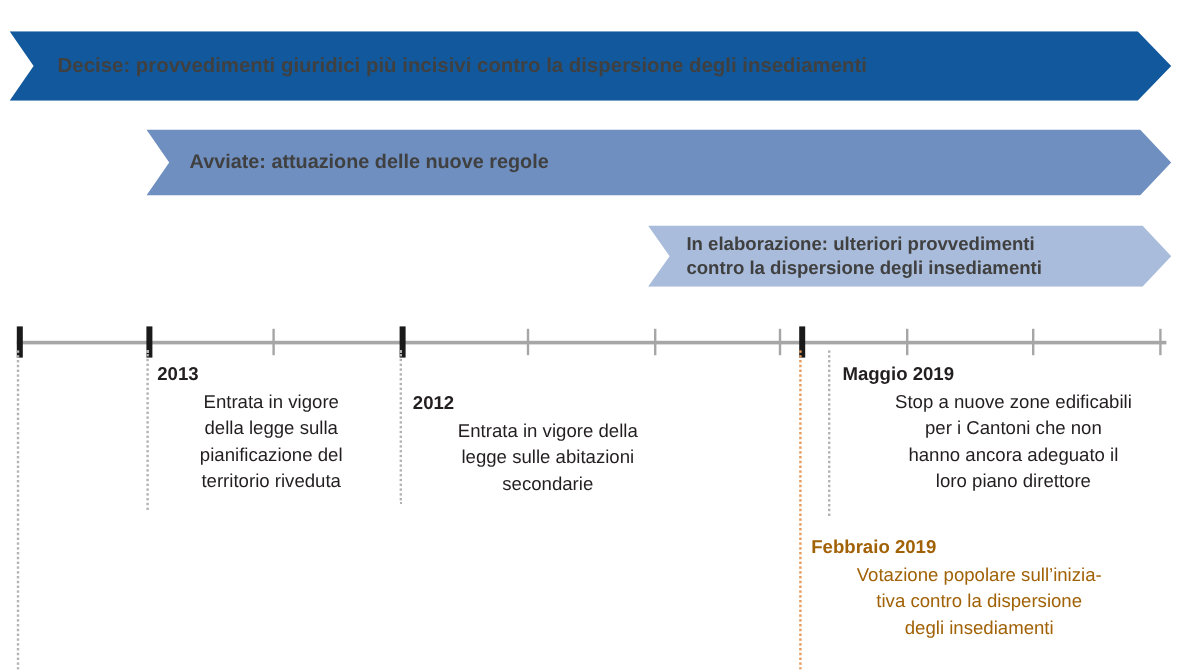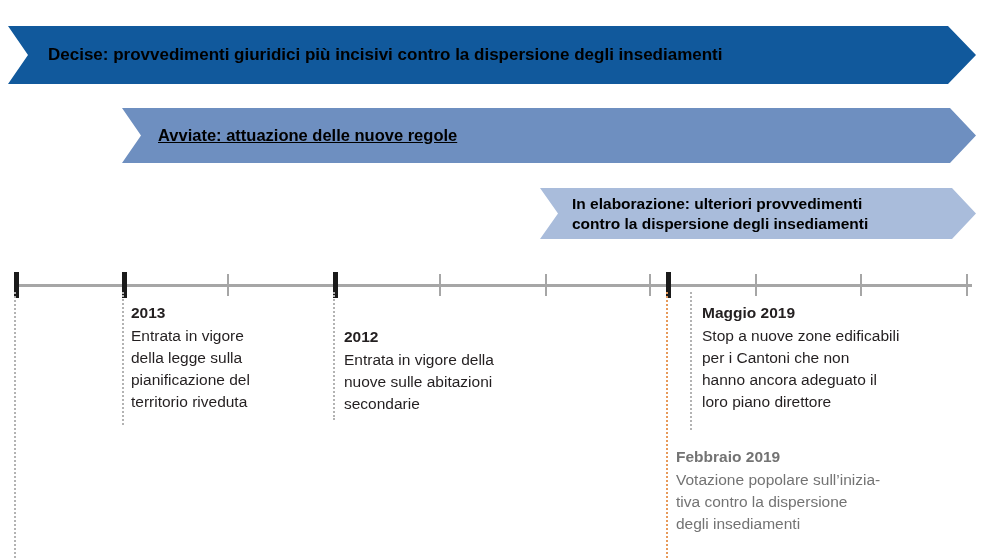--- a/index.html
+++ b/index.html
@@ -8,39 +8,39 @@
     background:#ffffff;
     font-family:"Liberation Sans","DejaVu Sans",sans-serif;
     color:#231f20;
   }
   .stage{position:absolute;inset:0;}
 
   
   .banner{
     position:absolute;
     display:flex;align-items:center;
-    color:#000000;
+    color:#404040;
     font-weight:bold;
     box-sizing:border-box;
   }
   .banner .btxt{
     position:relative;z-index:2;
     white-space:pre-line;
     line-height:1.18;
   }
   .banner .shape{
     position:absolute;inset:0;z-index:1;
   }
   .banner .shape svg{display:block;width:100%;height:100%;}
 
   #banner-decise{left:8px;top:26px;width:968px;height:58px;}
   #banner-decise .btxt{font-size:17px;margin-left:40px;}
 
   #banner-avviate{left:122px;top:108px;width:854px;height:55px;}
-  #banner-avviate .btxt{font-size:16.5px;margin-left:36px;text-decoration:underline;}
+  #banner-avviate .btxt{font-size:16.5px;margin-left:36px;}
 
   #banner-elaborazione{left:540px;top:188px;width:436px;height:51px;}
   #banner-elaborazione .btxt{font-size:15.5px;margin-left:32px;line-height:1.28;}
 
   
   #axis-line{
     position:absolute;left:14px;top:284px;width:958px;height:3px;
     background:#a6a6a6;
   }
   .tick{position:absolute;}
@@ -54,23 +54,23 @@
   }
   .guide.orange{border-left-color:#e79a5a;}
 
   
   .event{position:absolute;}
   .event .ev-title{
     font-weight:bold;font-size:15.5px;line-height:1.42;
     margin:0 0 1px 0;
   }
   .event .ev-body{
-    font-size:15.5px;line-height:1.42;white-space:pre-line;margin:0;
+    font-size:15.5px;line-height:1.42;white-space:pre-line;margin:0;text-align:center;
   }
-  .event.orange .ev-title,.event.orange .ev-body{color:#737373;}
+  .event.orange .ev-title,.event.orange .ev-body{color:#a16207;}
 
   #ev-2013{left:18px;top:424px;width:250px;}
   #ev-2014{left:131px;top:302px;width:190px;}
   #ev-2016{left:344px;top:326px;width:225px;}
   #ev-maggio-2019{left:702px;top:302px;width:285px;}
   #ev-febbraio-2019{left:676px;top:446px;width:280px;}
 </style>
 </head>
 <body>
 
@@ -130,21 +130,21 @@
     <div class="ev-title">2013</div>
     <div class="ev-body">Entrata in vigore
 della legge sulla
 pianificazione del
 territorio riveduta</div>
   </div>
 
   <div class="event" id="ev-2016">
     <div class="ev-title">2012</div>
     <div class="ev-body">Entrata in vigore della
-nuove sulle abitazioni
+legge sulle abitazioni
 secondarie</div>
   </div>
 
   <div class="event" id="ev-maggio-2019">
     <div class="ev-title">Maggio 2019</div>
     <div class="ev-body">Stop a nuove zone edificabili
 per i Cantoni che non
 hanno ancora adeguato il
 loro piano direttore</div>
   </div>

